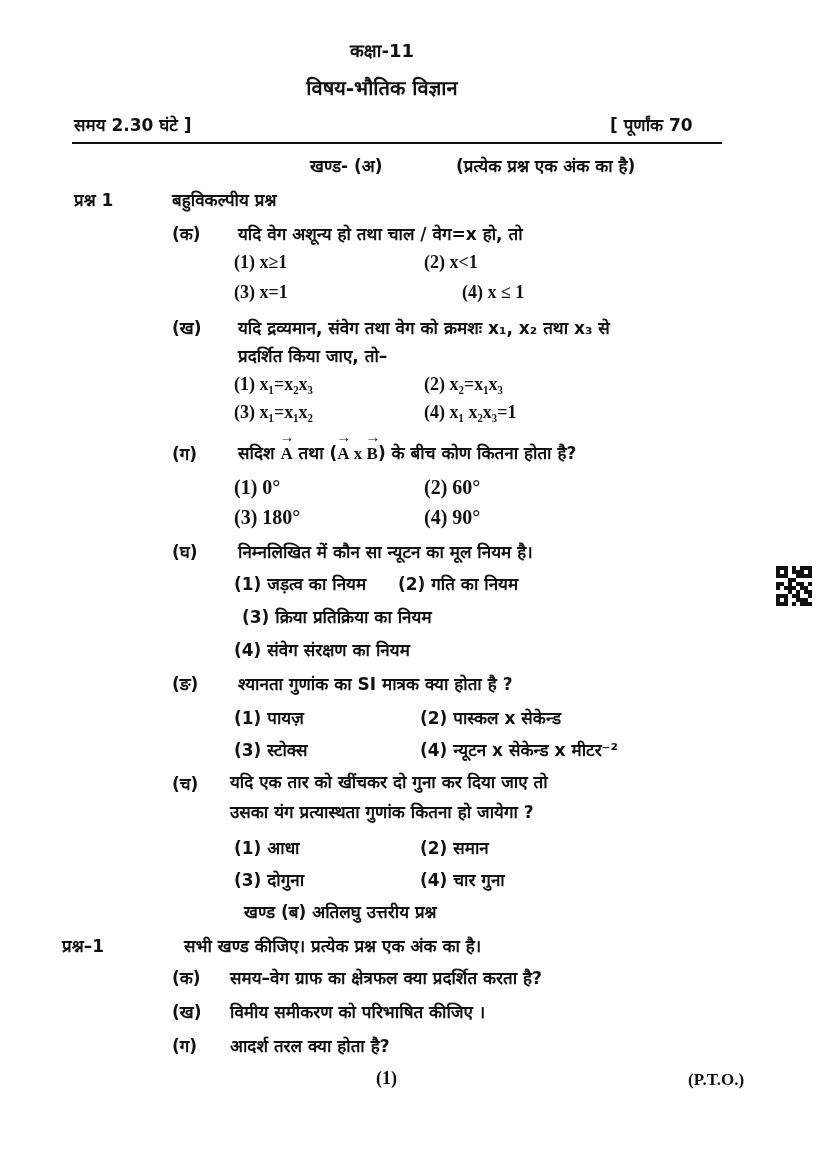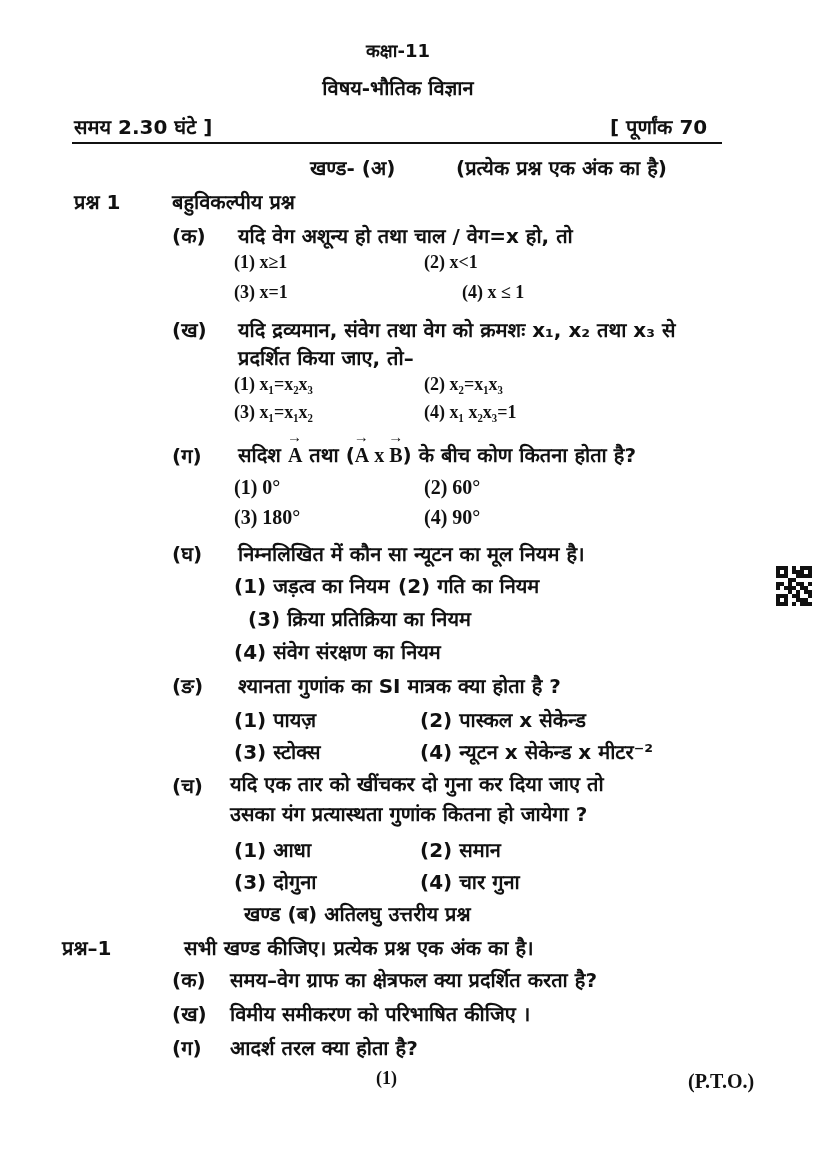--- a/index.html
+++ b/index.html
@@ -1,20 +1,20 @@
 <!DOCTYPE html>
 <html><head>
 <meta charset="utf-8">
 <style>
   html, body { margin:0; padding:0; background:#ffffff; }
   body { width:827px; height:1169px; position:relative; overflow:hidden;
          font-family:"DejaVu Sans", sans-serif; color:#111; font-weight:bold; }
   .abs { position:absolute; white-space:nowrap; }
-  .center { left:0; width:764px; text-align:center;margin-left:16px; }
-  .t16 { font-size:20px; }
+  .center { left:0; width:764px; text-align:center; }
+  .t16 { font-size:17px; }
   .t18 { font-size:18px; }
   .t20 { font-size:20px; }
   .serif { font-family:"Liberation Serif", serif; }
   .rule { position:absolute; left:72px; width:650px; height:2px; background:#111; }
   .qr { position:absolute; left:776px; top:566px; width:40px; height:40px;
         display:grid; grid-template-columns:repeat(10,4px); grid-template-rows:repeat(10,4px); }
   .qr span { width:4px; height:4px; }
   .b { background:#111; }
   .vec { display:inline-block; position:relative; padding-top:6px; }
   .vec::before { content:"→"; position:absolute; top:-9px; left:-1px; font-size:15px; }
@@ -57,21 +57,21 @@
 </div>
 <div class="abs t20 serif" style="left:234px; top:476px;">(1) 0°</div>
 <div class="abs t20 serif" style="left:424px; top:476px;">(2) 60°</div>
 <div class="abs t20 serif" style="left:234px; top:506px;">(3) 180°</div>
 <div class="abs t20 serif" style="left:424px; top:506px;">(4) 90°</div>
 
 <div class="abs t16" style="left:172px; top:540px;">(घ)</div>
 <div class="abs t16" style="left:238px; top:540px;">निम्नलिखित में कौन सा न्यूटन का मूल नियम है।</div>
 <div class="abs t16" style="left:234px; top:572px;">(1) जड़त्व का नियम</div>
 <div class="abs t16" style="left:398px; top:572px;">(2) गति का नियम</div>
-<div class="abs t16" style="left:248px; top:605px;">(3) क्रिया प्रतिक्रिया का नियम</div>
+<div class="abs t16" style="left:242px; top:605px;">(3) क्रिया प्रतिक्रिया का नियम</div>
 <div class="abs t16" style="left:234px; top:638px;">(4) संवेग संरक्षण का नियम</div>
 
 <div class="abs t16" style="left:172px; top:672px;">(ङ)</div>
 <div class="abs t16" style="left:238px; top:672px;">श्यानता गुणांक का SI मात्रक क्या होता है ?</div>
 <div class="abs t16" style="left:234px; top:706px;text-align:right;">(1) पायज़</div>
 <div class="abs t16" style="left:420px; top:706px;">(2) पास्कल x सेकेन्ड</div>
 <div class="abs t16" style="left:234px; top:738px;">(3) स्टोक्स</div>
 <div class="abs t16" style="left:420px; top:738px;">(4) न्यूटन x सेकेन्ड x मीटर⁻²</div>
 
 <div class="abs t16" style="left:172px; top:772px;">(च)</div>

